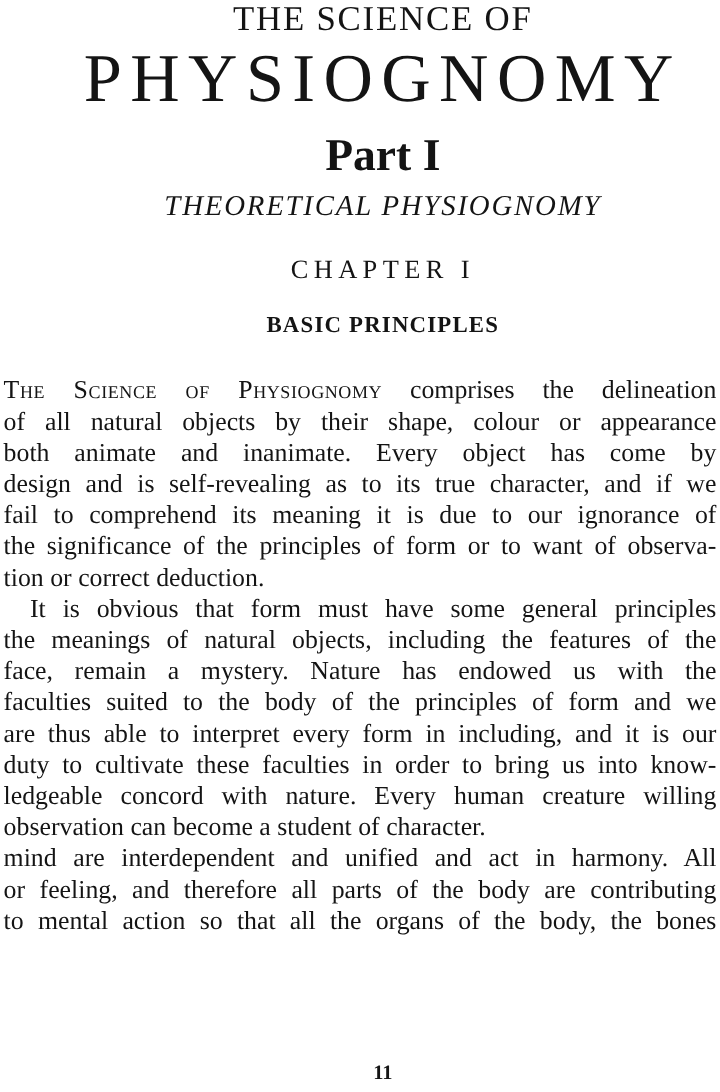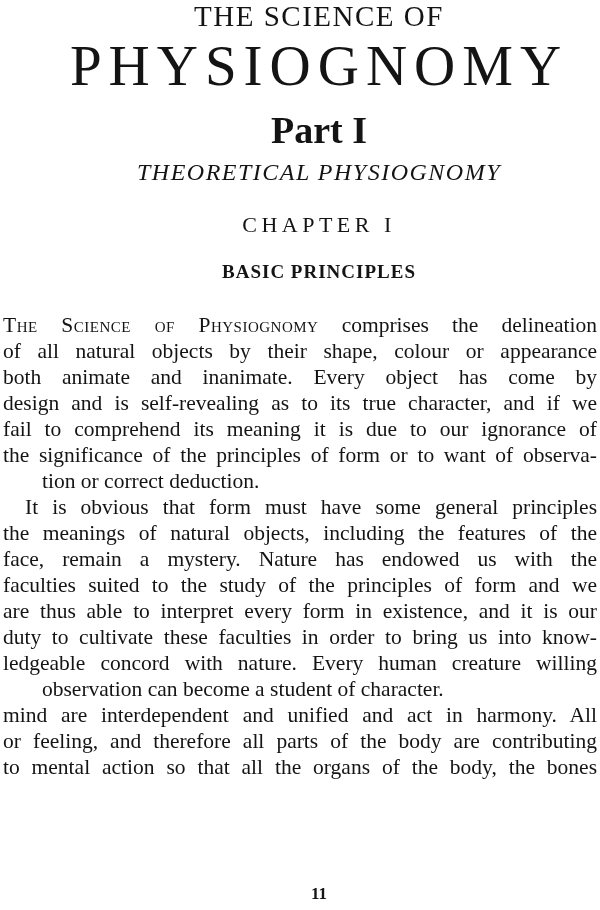--- a/index.html
+++ b/index.html
@@ -15,21 +15,21 @@
     .part-title { top: 158px; font-size: 24px; font-style: italic; letter-spacing: 1.5px; line-height: 28px; }
     .chapter-label { top: 212px; font-size: 22px; letter-spacing: 4.5px; line-height: 26px; }
     .section-title { top: 260px; font-size: 19px; font-weight: bold; letter-spacing: 1px; line-height: 24px; }
 
     .body-text { position: absolute; left: 3px; top: 312px; width: 594px; }
     .line {
       display: block; height: 26px; line-height: 26px; font-size: 21.5px;
       text-align: justify; text-align-last: justify; white-space: nowrap;
       overflow: visible;
     }
-    .line.last { text-align-last: left; margin-left: 39px; }
+    .line.last { text-align-last: left; }
     .line.indent { padding-left: 22px; }
     .sc { font-variant: small-caps; letter-spacing: 0.5px; }
 
     .page-number { top: 884px; font-size: 17px; font-weight: bold; line-height: 20px; }
   </style>
 </head>
 <body>
 
 <div class="center book-title-1">THE SCIENCE OF</div>
 <div class="center book-title-2">PHYSIOGNOMY</div>
@@ -47,22 +47,22 @@
     <span class="line">design and is self-revealing as to its true character, and if we</span>
     <span class="line">fail to comprehend its meaning it is due to our ignorance of</span>
     <span class="line">the significance of the principles of form or to want of observa-</span>
     <span class="line last">tion or correct deduction.</span>
   </div>
 
   <div class="paragraph">
     <span class="line indent">It is obvious that form must have some general principles</span>
     <span class="line">the meanings of natural objects, including the features of the</span>
     <span class="line">face, remain a mystery.  Nature has endowed us with the</span>
-    <span class="line">faculties suited to the study of the principles of form and we</span>
-    <span class="line">are thus able to interpret every form in existence, and it is our</span>
+    <span class="line">faculties suited to the body of the principles of form and we</span>
+    <span class="line">are thus able to interpret every form in including, and it is our</span>
     <span class="line">duty to cultivate these faculties in order to bring us into know-</span>
     <span class="line">ledgeable concord with nature.  Every human creature willing</span>
     <span class="line last">observation can become a student of character.</span>
   </div>
 
   <div class="paragraph">
     <span class="line">mind are interdependent and unified and act in harmony.  All</span>
     <span class="line">or feeling, and therefore all parts of the body are contributing</span>
     <span class="line">to mental action so that all the organs of the body, the bones</span>
   </div>

